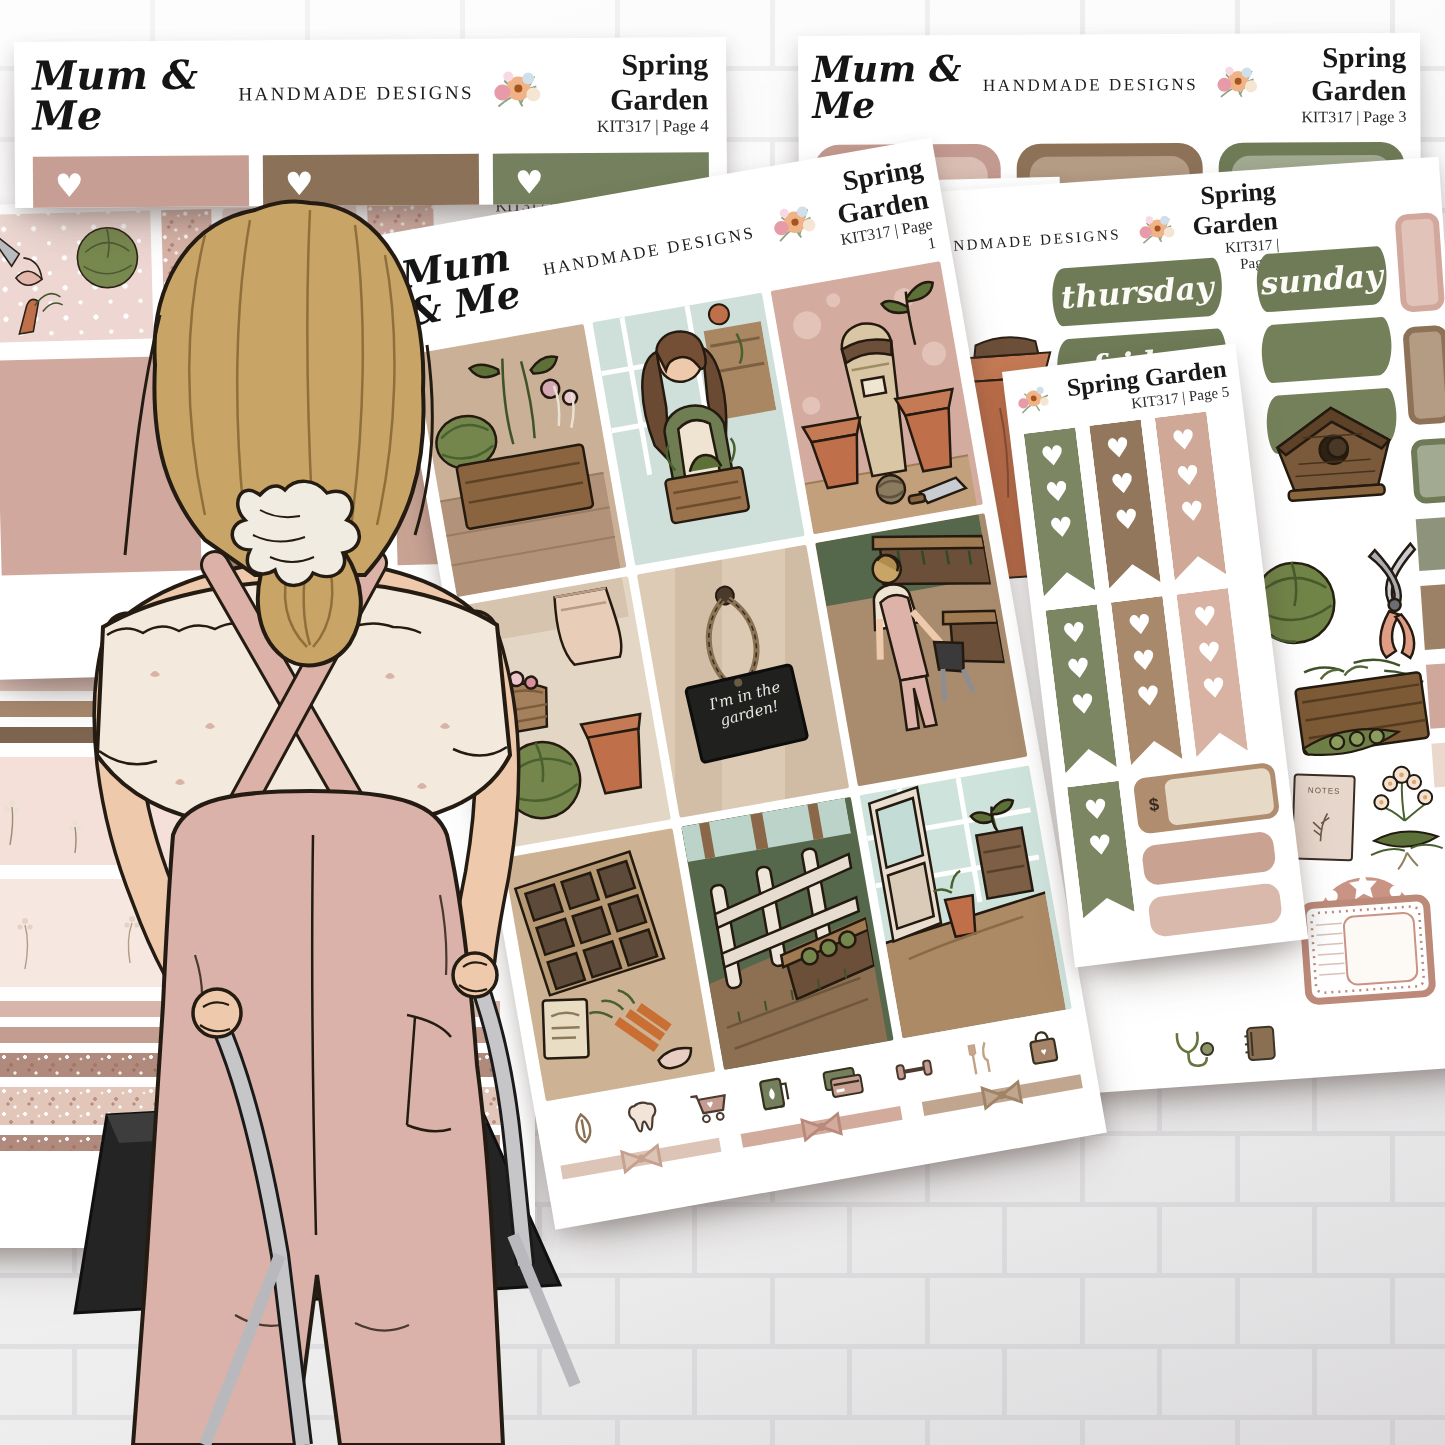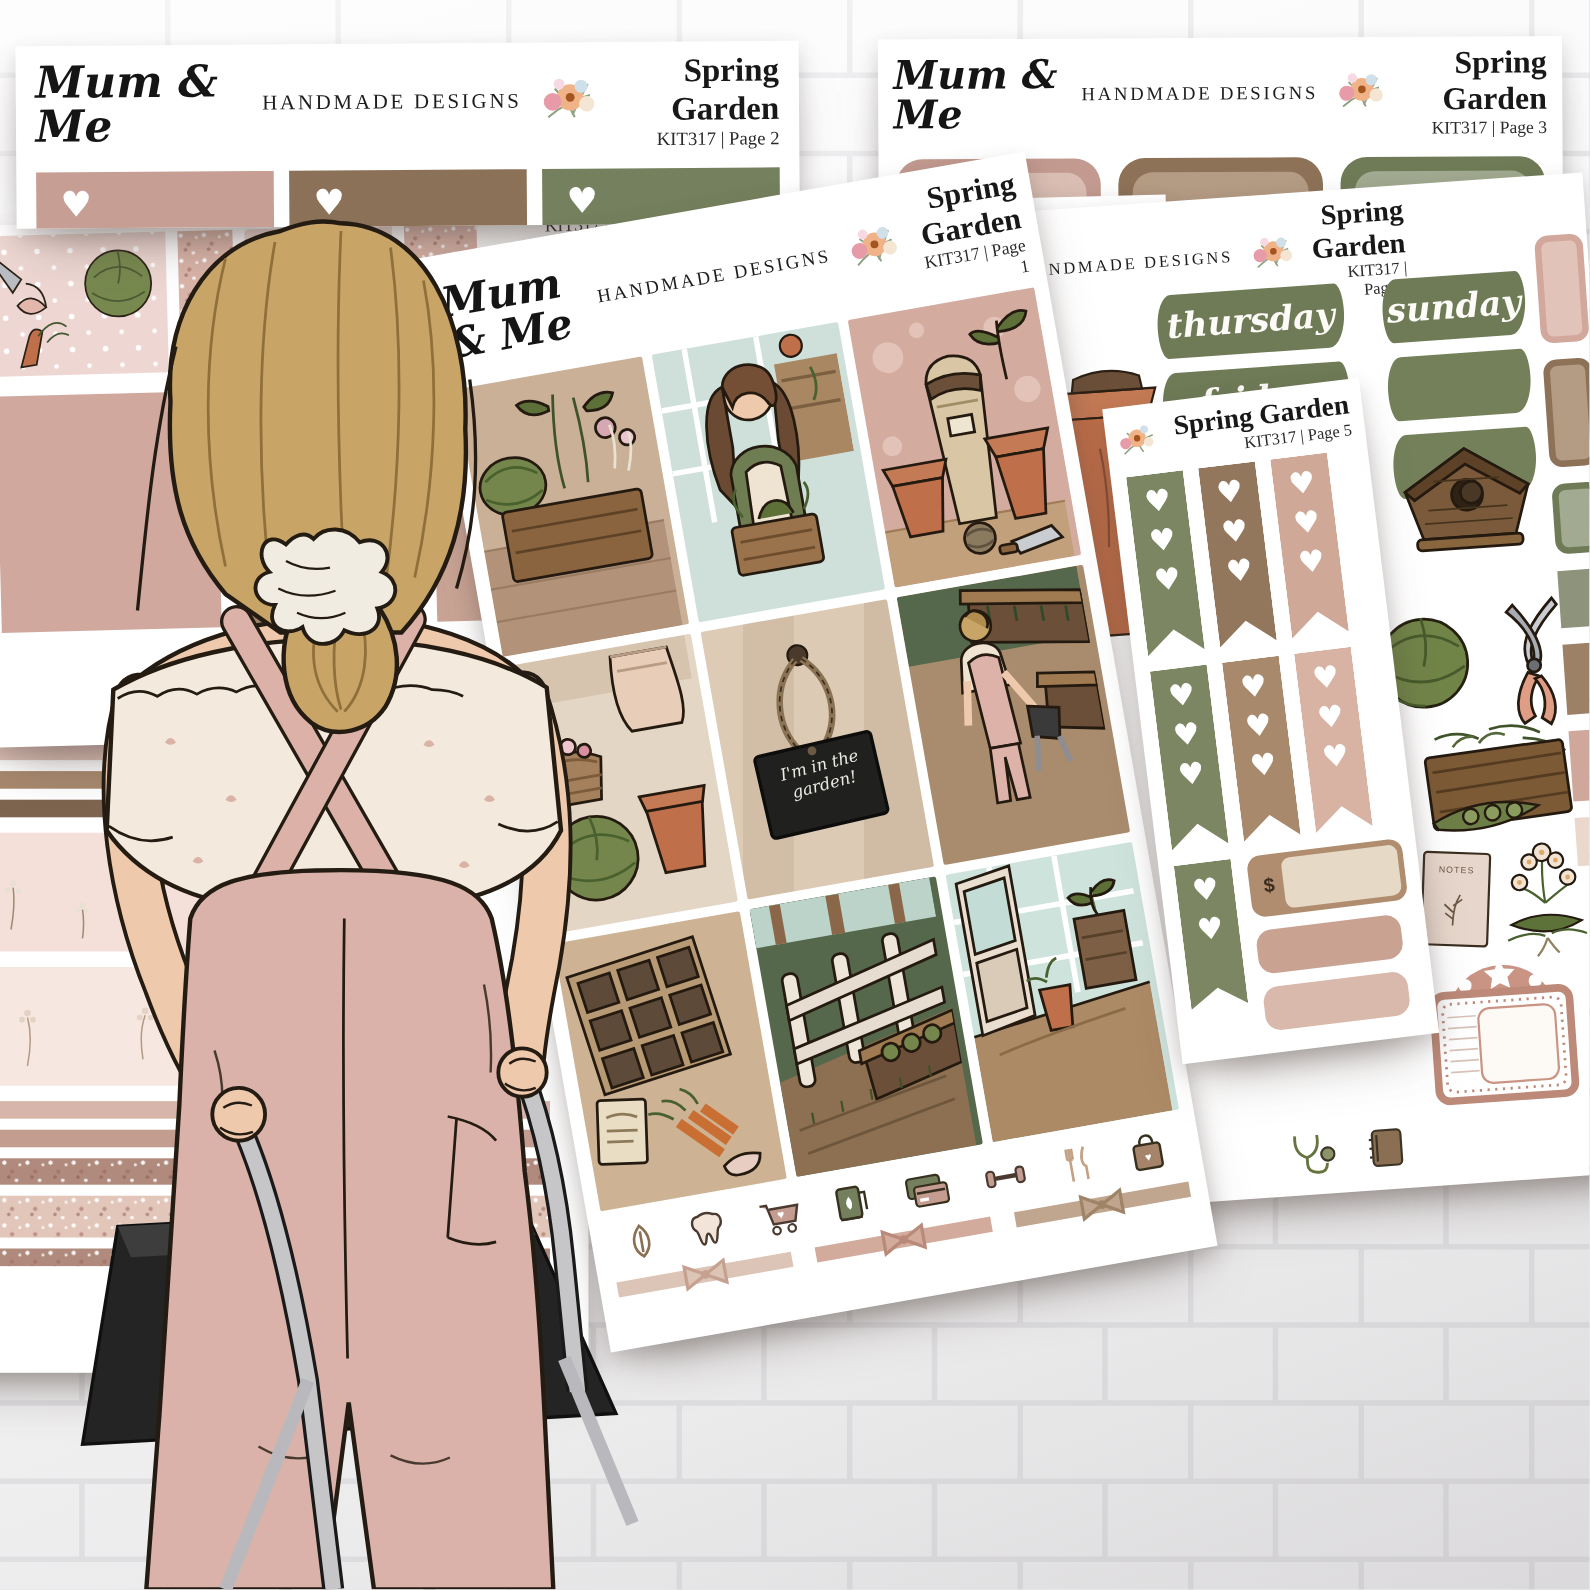--- a/index.html
+++ b/index.html
@@ -438,21 +438,21 @@
           </g>
         <circle cx="30" cy="22" r="12" fill="#f0b287"></circle>
           <circle cx="30" cy="22" r="4" fill="#a3541f"></circle>
         <circle cx="14" cy="26" r="8" fill="#e79aa8"></circle>
           <circle cx="45" cy="28" r="7" fill="#f5e6d3"></circle>
         <circle cx="40" cy="12" r="6" fill="#cfe0ea"></circle>
           <circle cx="20" cy="10" r="5" fill="#f6d9e2"></circle>
       </svg>
       <div class="hdr-right">
         <div class="kit-title" style="font-size:30px;">Spring Garden</div>
-        <div class="kit-page" style="font-size:17px;">KIT317 | Page 2</div>
+        <div class="kit-page" style="font-size:17px;">KIT317 | Page 4</div>
       </div>
     </div>
     <div class="hbox-row">
       <div class="hbox" style="background:#c69e93;">
           <span class="ht">♥</span>
         </div>
       <div class="hbox" style="background:#8b7158;">
           <span class="ht">♥</span>
         </div>
       <div class="hbox" style="background:#75815e;">

